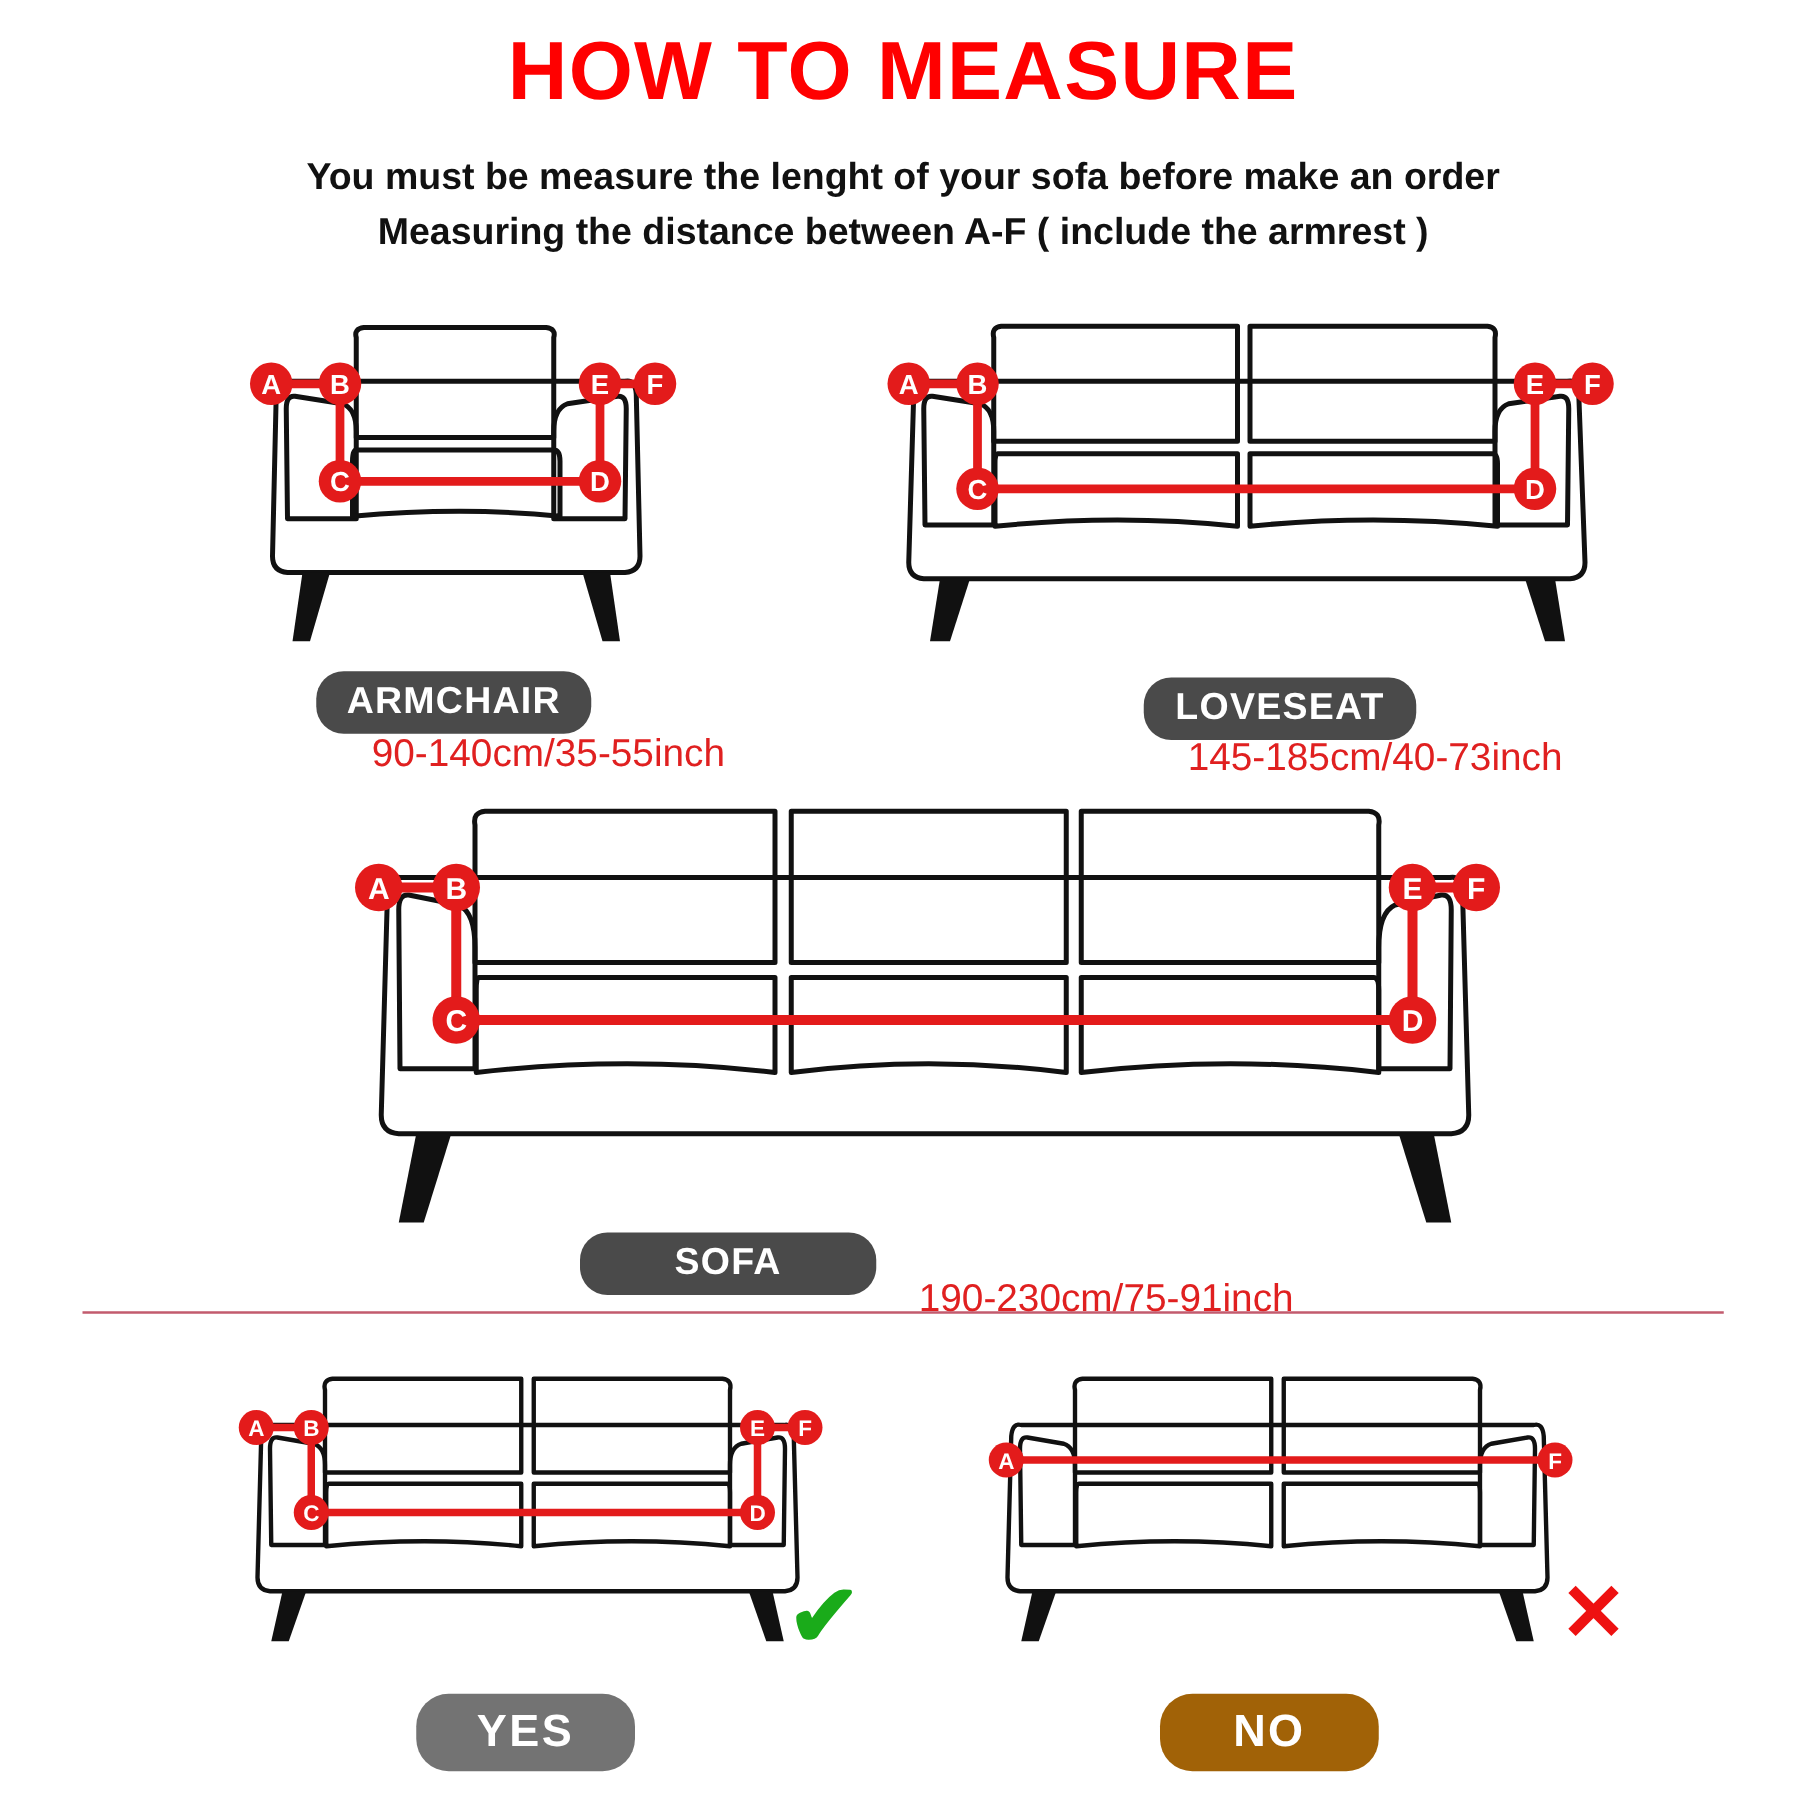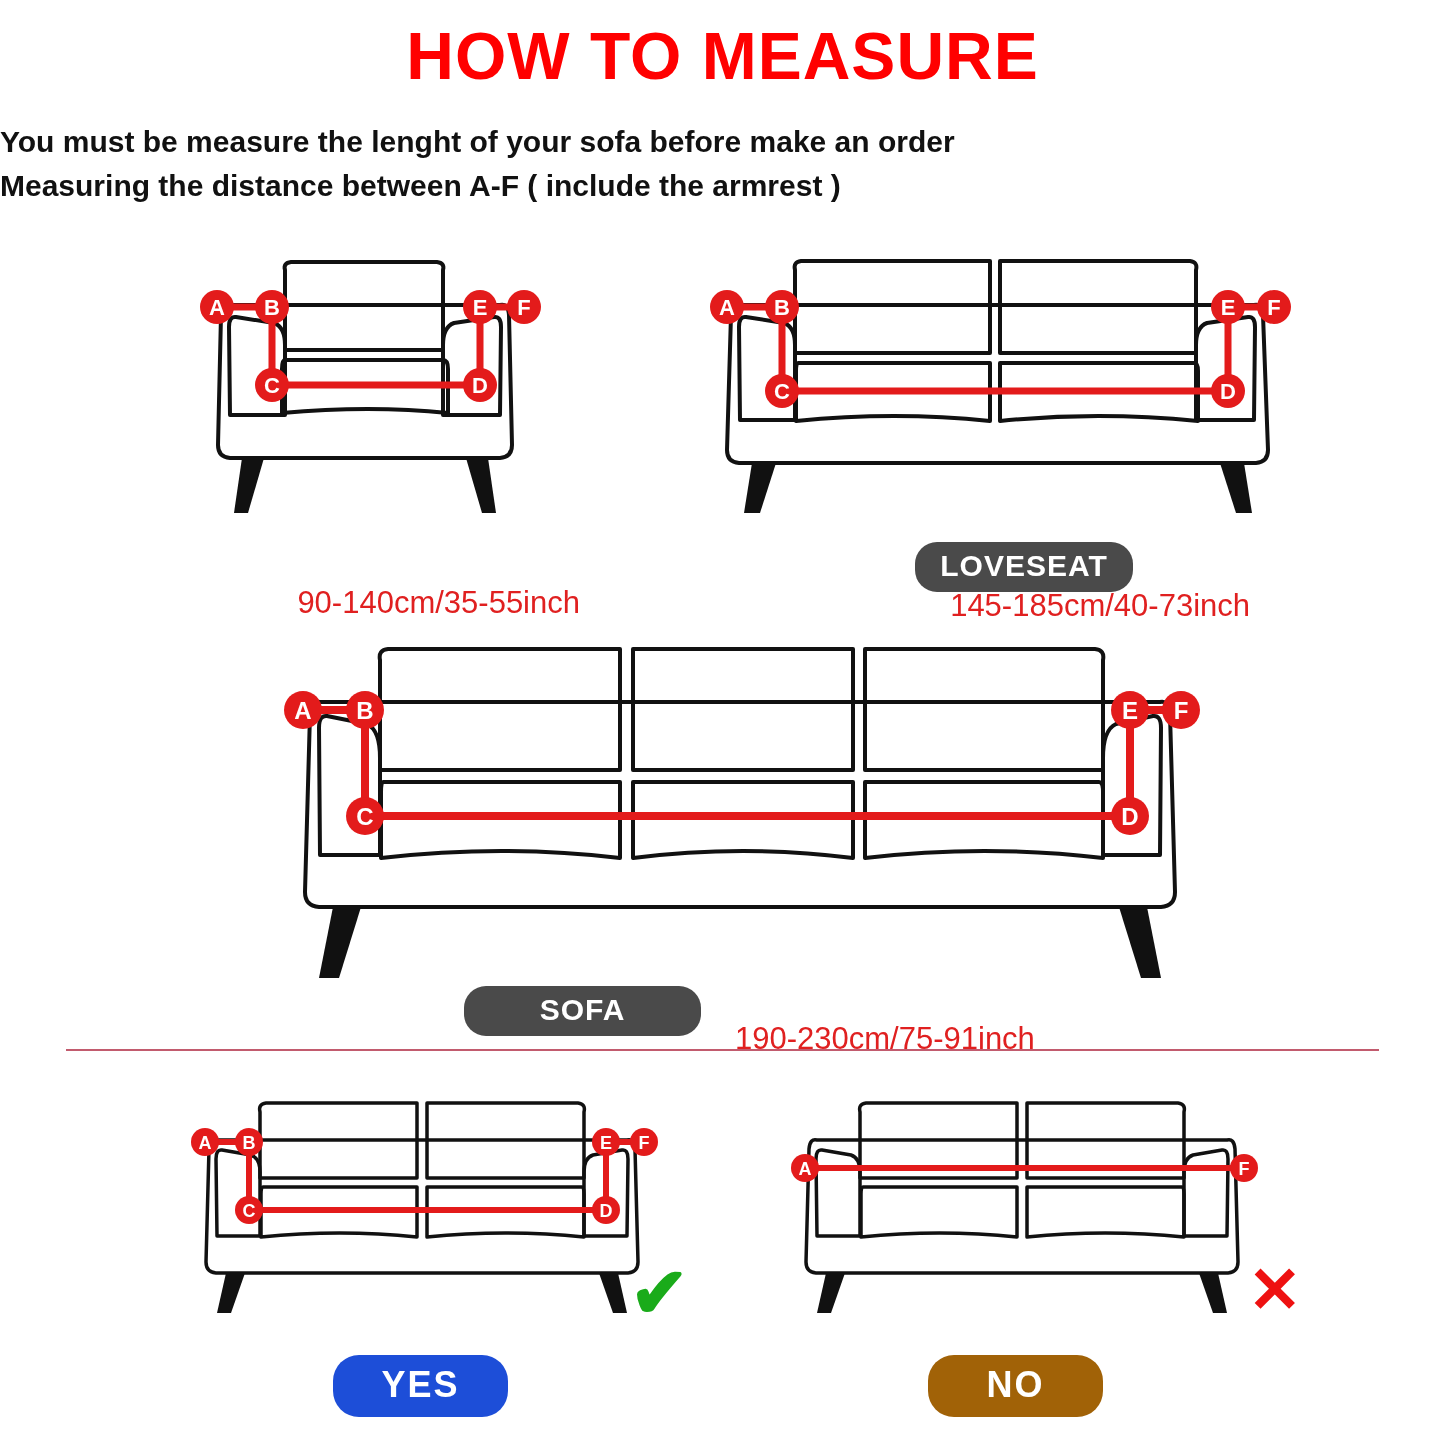--- a/index.html
+++ b/index.html
@@ -28,21 +28,21 @@
     color: #ff0000;
     font-size: 66px;
     font-weight: bold;
     letter-spacing: 1px;
   }
   .subtitle {
     position: absolute;
     top: 120px;
     left: 0;
     width: 100%;
-    text-align: left;
+    text-align: center;
     color: #111111;
     font-size: 30px;
     font-weight: bold;
     line-height: 1.45;
   }
   .subtitle div { white-space: nowrap; }
 
   .diagram {
     position: absolute;
   }
@@ -69,21 +69,21 @@
   .divider {
     position: absolute;
     left: 66px;
     top: 1049px;
     width: 1313px;
     height: 2px;
     background: #c25b6e;
   }
   .yes-badge {
     position: absolute;
-    background: #1d4ed8;
+    background: #737373;
     color: #ffffff;
     border-radius: 26px;
     font-size: 36px;
     font-weight: bold;
     letter-spacing: 2px;
     text-align: center;
     padding: 9px 0 11px 0;
   }
   .no-badge {
     position: absolute;
@@ -150,20 +150,23 @@
         <text x="27" y="70" fill="#ffffff" font-size="22" font-weight="bold" font-family="Liberation Sans, sans-serif" text-anchor="middle">A</text>
         <text x="82" y="70" fill="#ffffff" font-size="22" font-weight="bold" font-family="Liberation Sans, sans-serif" text-anchor="middle">B</text>
         <text x="82" y="148" fill="#ffffff" font-size="22" font-weight="bold" font-family="Liberation Sans, sans-serif" text-anchor="middle">C</text>
         <text x="290" y="148" fill="#ffffff" font-size="22" font-weight="bold" font-family="Liberation Sans, sans-serif" text-anchor="middle">D</text>
         <text x="290" y="70" fill="#ffffff" font-size="22" font-weight="bold" font-family="Liberation Sans, sans-serif" text-anchor="middle">E</text>
         <text x="334" y="70" fill="#ffffff" font-size="22" font-weight="bold" font-family="Liberation Sans, sans-serif" text-anchor="middle">F</text>
       </g>
     </svg>
   </div>
 
+  <div class="badge" style="left:253px; top:537px; width:220px;">
+    <span>ARMCHAIR</span>
+  </div>
   <div class="dim" style="left:160px; top:585px; width:420px;">90-140cm/35-55inch</div>
 
   <div class="diagram" style="left:700px; top:245px; width:600px; height:270px;">
     <svg width="600" height="270" viewBox="0 0 600 270">
       <g fill="none" stroke="#111111" stroke-width="4" stroke-linejoin="round" stroke-linecap="round">
 
         <path d="M95 25 Q93 17 101 16 L290 16 L290 108 L95 108 Z"></path>
         <path d="M300 16 L490 16 Q498 17 496 25 L496 108 L300 108 Z"></path>
 
         <path d="M40 60 Q32 58 31 70 L27 205 Q27 217 39 218 L556 218 Q568 217 568 205 L563 70 Q562 58 554 60 Z"></path>

